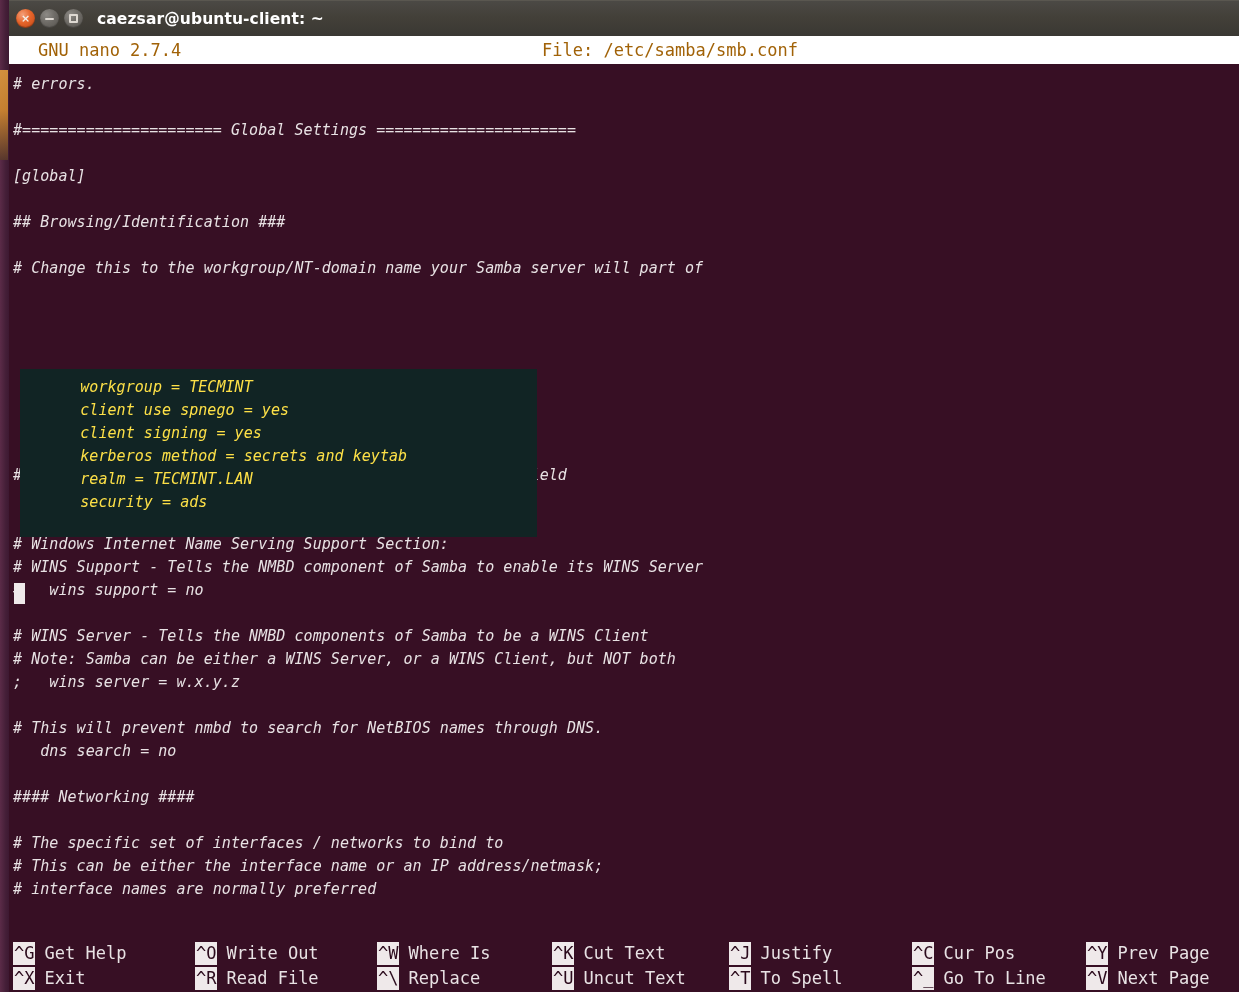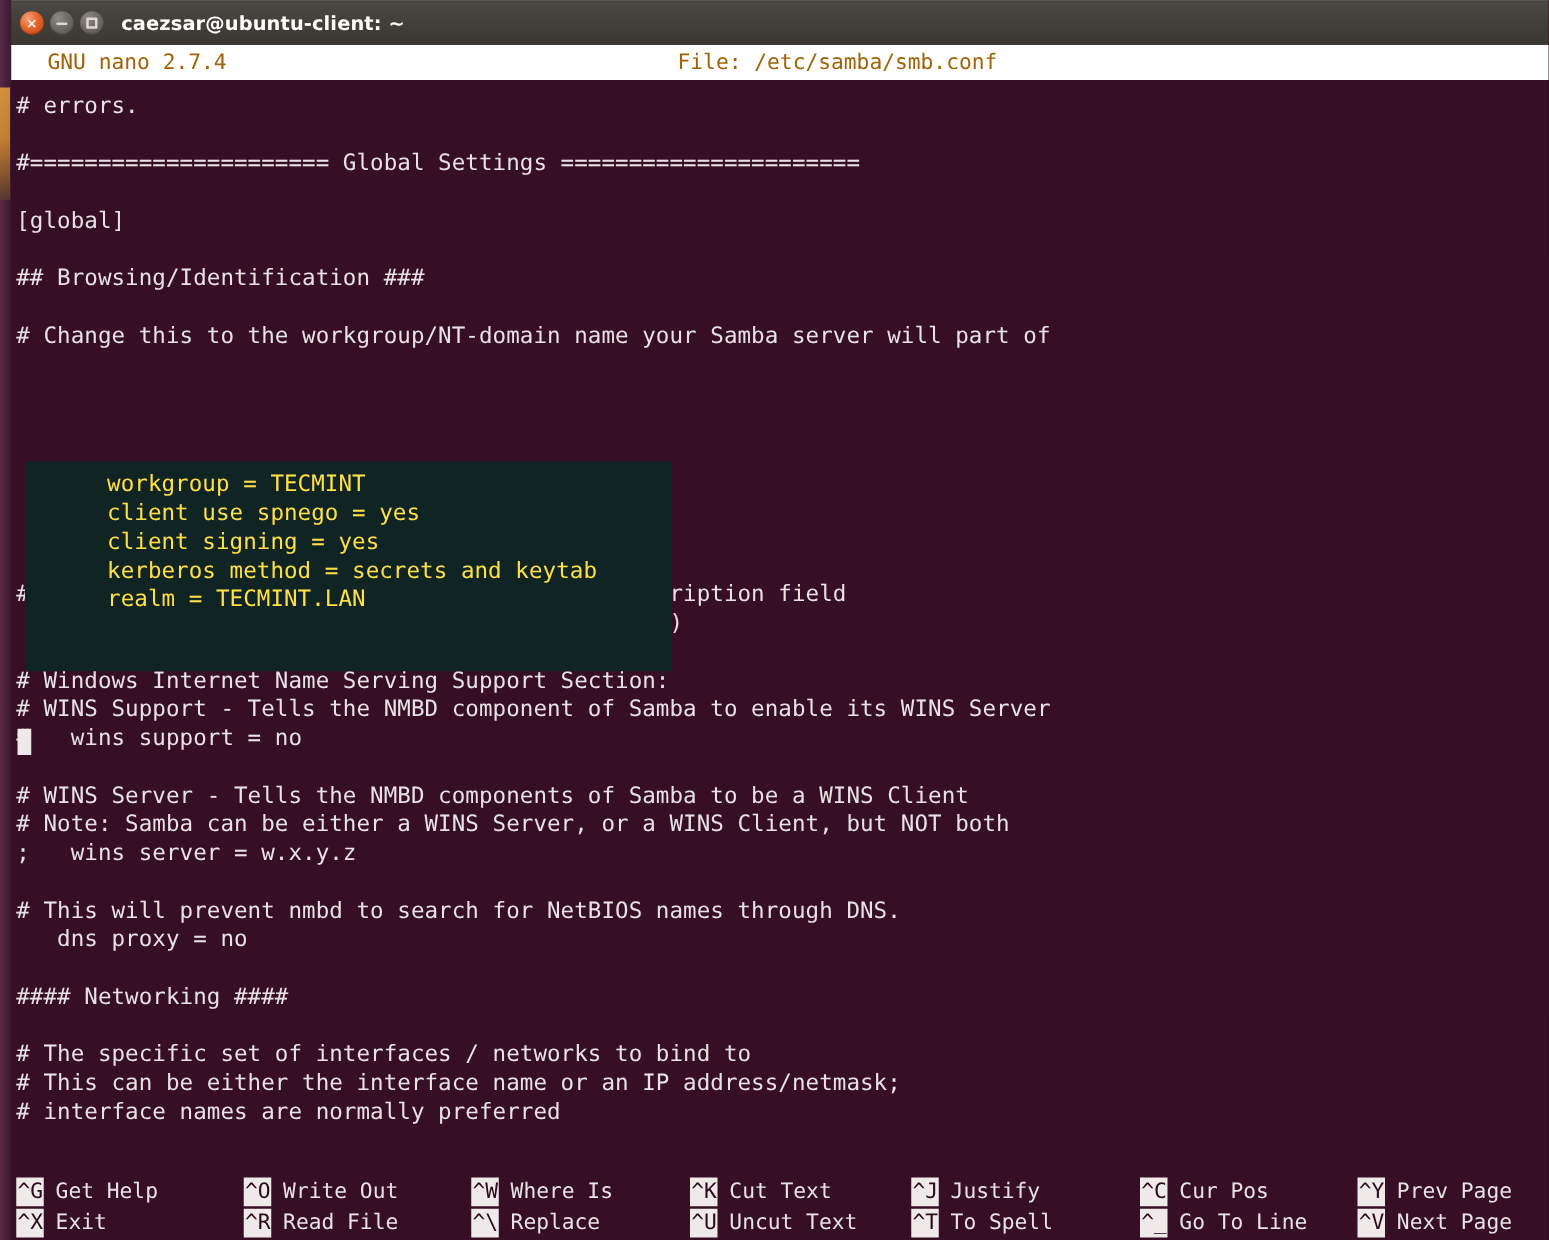--- a/index.html
+++ b/index.html
@@ -131,25 +131,26 @@
     flex: 1 1 auto;
     position: relative;
     background: #370f24;
     overflow: hidden;
     padding: 9px 0 0 0;
   }
   .tline {
     position: relative;
     height: 23px;
     line-height: 23px;
-    font-size: 18px;
+    font-size: 15px;
     color: #e8e2e4;
     white-space: pre;
     padding-left: 4px;
     letter-spacing: 0.05px;
+    font-style: italic;
   }
   .tline.blank { color: transparent; }
 
   
   .hl-block {
     position: absolute;
     left: 11px;
     top: 305px;
     width: 517px;
     height: 168px;
@@ -271,34 +272,35 @@
           <div class="tline blank"> </div>
           <div class="tline"># Windows Internet Name Serving Support Section:</div>
           <div class="tline"># WINS Support - Tells the NMBD component of Samba to enable its WINS Server</div>
           <div class="tline">#   wins support = no</div>
           <div class="tline blank"> </div>
           <div class="tline"># WINS Server - Tells the NMBD components of Samba to be a WINS Client</div>
           <div class="tline"># Note: Samba can be either a WINS Server, or a WINS Client, but NOT both</div>
           <div class="tline">;   wins server = w.x.y.z</div>
           <div class="tline blank"> </div>
           <div class="tline"># This will prevent nmbd to search for NetBIOS names through DNS.</div>
-          <div class="tline">   dns proxy = no</div>
+          <div class="tline">   dns search = no</div>
           <div class="tline blank"> </div>
           <div class="tline">#### Networking ####</div>
           <div class="tline blank"> </div>
           <div class="tline"># The specific set of interfaces / networks to bind to</div>
           <div class="tline"># This can be either the interface name or an IP address/netmask;</div>
           <div class="tline"># interface names are normally preferred</div>
         </div>
       <div class="hl-lines" id="highlight-lines" style="top: 312px; left: 40px;">
           <div class="tline">   workgroup = TECMINT</div>
           <div class="tline">   client use spnego = yes</div>
           <div class="tline">   client signing = yes</div>
           <div class="tline">   kerberos method = secrets and keytab</div>
           <div class="tline">   realm = TECMINT.LAN</div>
+          <div class="tline">   security = ads</div>
         </div>
       <div class="cursor" id="cursor" style="left: 5px; top: 519px;"></div>
     </div>
 
     <div class="shortcuts">
       <div class="sc-row" id="sc-row1">
           <div class="sc-item" style="left: 4px;">
             <span class="sc-key">^G</span>
             <span class="sc-label">Get Help</span>
           </div>

